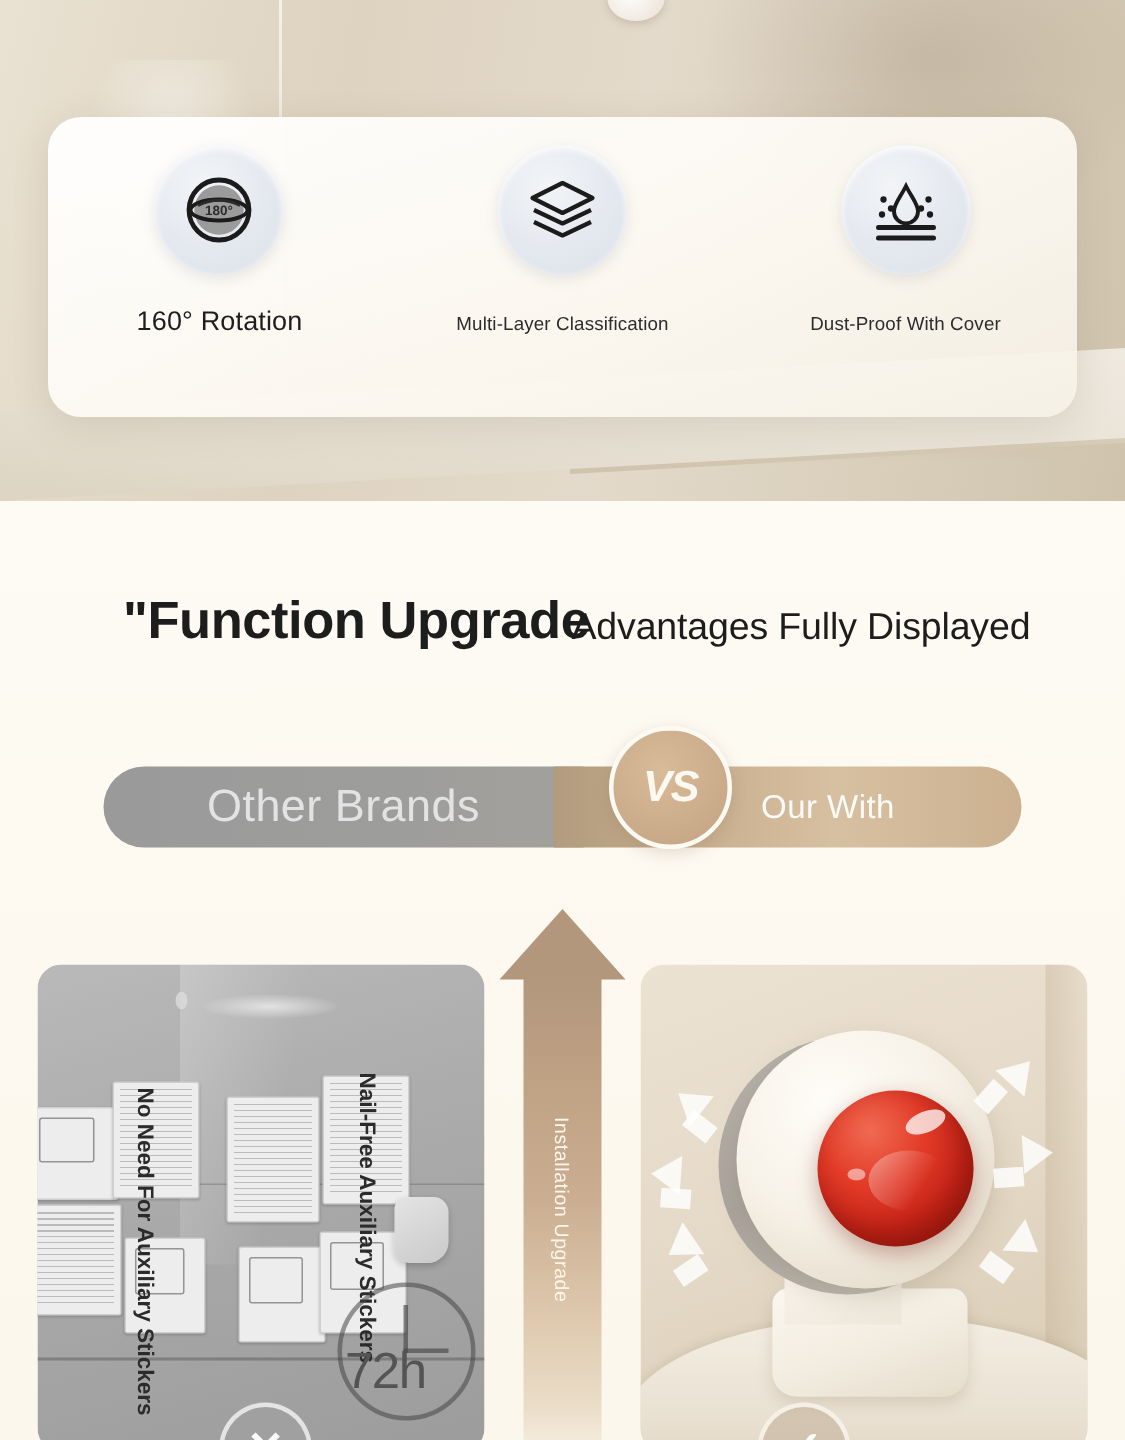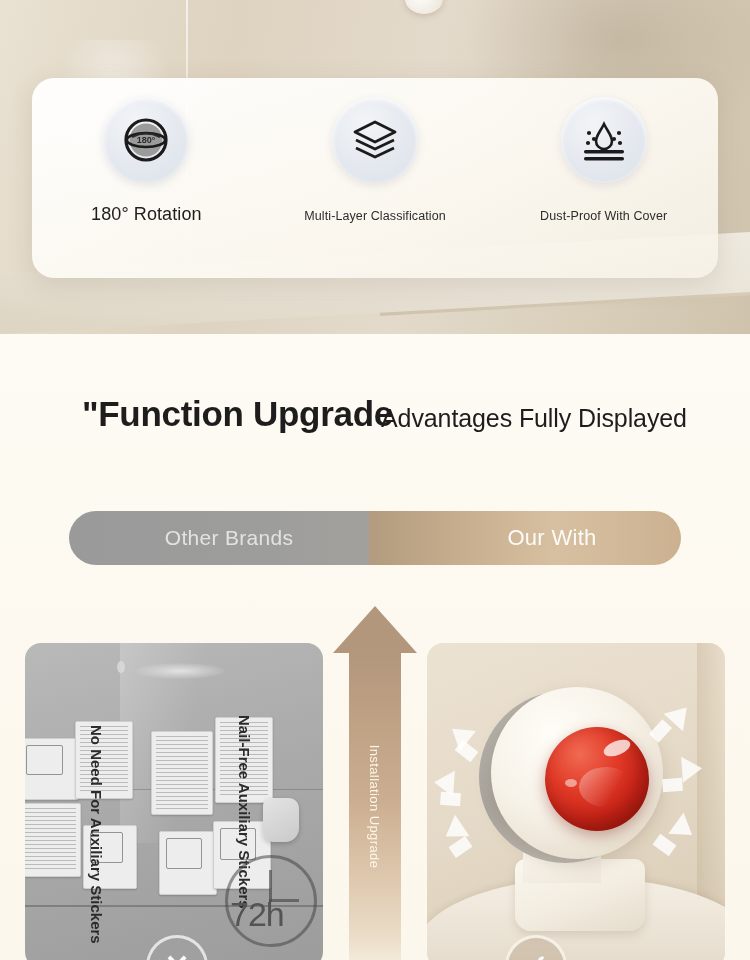--- a/index.html
+++ b/index.html
@@ -94,21 +94,21 @@
     border-radius:27px 0 0 27px;
     background:linear-gradient(90deg,#9a9a9a 0%,#9d9d9c 60%,#a3a19c 100%);
     display:flex;align-items:center;justify-content:center;
   }
   .vs-right{
     position:absolute;left:300px;top:0;width:312px;height:54px;
     border-radius:0 27px 27px 0;
     background:linear-gradient(90deg,#b29b7e 0%,#c7ae8e 30%,#d7c0a1 60%,#cbb190 100%);
     display:flex;align-items:center;justify-content:center;
   }
-  .vs-left span{color:#e3e3e3;font-size:21px;letter-spacing:.3px;}
+  .vs-left span{color:#e3e3e3;font-size:30px;letter-spacing:.3px;}
   .vs-right span{color:#fdfbf7;font-size:22px;letter-spacing:.3px;margin-left:54px;}
   .vs-circle{
     position:absolute;left:337px;top:-27px;width:76px;height:76px;border-radius:50%;
     background:radial-gradient(circle at 42% 35%,#d8bb99,#c3a281);
     border:3px solid #fdfaf3;
     display:flex;align-items:center;justify-content:center;
     box-shadow:0 3px 10px rgba(140,110,80,.22);
   }
   .vs-circle span{
     color:#fdf8f0;font-size:29px;font-weight:bold;font-style:italic;letter-spacing:-1px;
@@ -273,21 +273,21 @@
       <div class="feature">
         <div class="f-circle">
           <svg width="46" height="46" viewBox="0 0 46 46">
             <circle cx="23" cy="23" r="20" fill="none" stroke="#1b1b1b" stroke-width="3.2"></circle>
             <circle cx="23" cy="23" r="16.5" fill="#9b9b9b"></circle>
             <ellipse cx="23" cy="23" rx="19" ry="7" fill="none" stroke="#1b1b1b" stroke-width="2.6"></ellipse>
             <path d="M9 20 q14 -7 28 0" fill="none" stroke="#2a2a2a" stroke-width="2"></path>
             <text x="23" y="26" font-family="Liberation Sans, sans-serif" font-size="9" font-weight="bold" fill="#2b2b2b" text-anchor="middle">180°</text>
           </svg>
         </div>
-        <div class="f-label big">180° Rotation</div>
+        <div class="f-label big">160° Rotation</div>
       </div>
 
       <div class="feature">
         <div class="f-circle">
           <svg width="50" height="46" viewBox="0 0 50 46" fill="none" stroke="#1b1b1b" stroke-width="2.8" stroke-linejoin="round">
             <path d="M25 5 L45 15 L25 25 L5 15 Z"></path>
             <path d="M6 23 L25 32 L44 23"></path>
             <path d="M6 31 L25 40 L44 31"></path>
           </svg>
         </div>
@@ -321,20 +321,23 @@
       <div class="headline-b">Advantages Fully Displayed</div>
     </div>
 
     <div class="vsbar">
       <div class="vs-left">
         <span>Other Brands</span>
       </div>
       <div class="vs-right">
         <span>Our With</span>
       </div>
+      <div class="vs-circle">
+        <span>VS</span>
+      </div>
     </div>
 
     <div class="arrow">
       <div class="arrow-head-fix"></div>
       <div class="arrow-body"></div>
       <div class="arrow-label">
         <span>Installation Upgrade</span>
       </div>
     </div>
 

